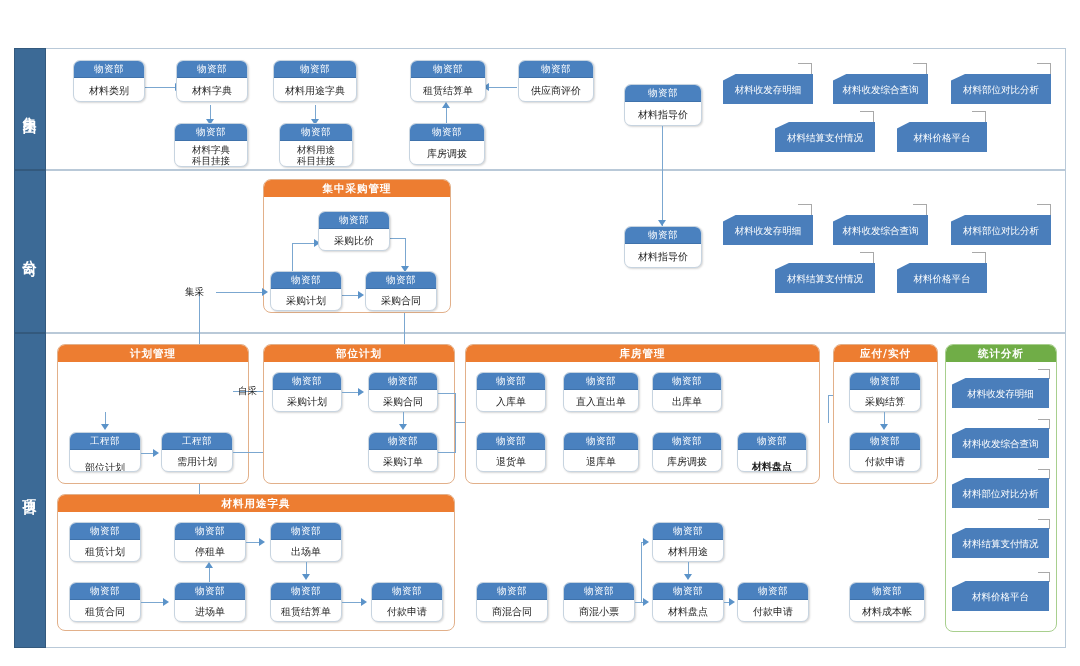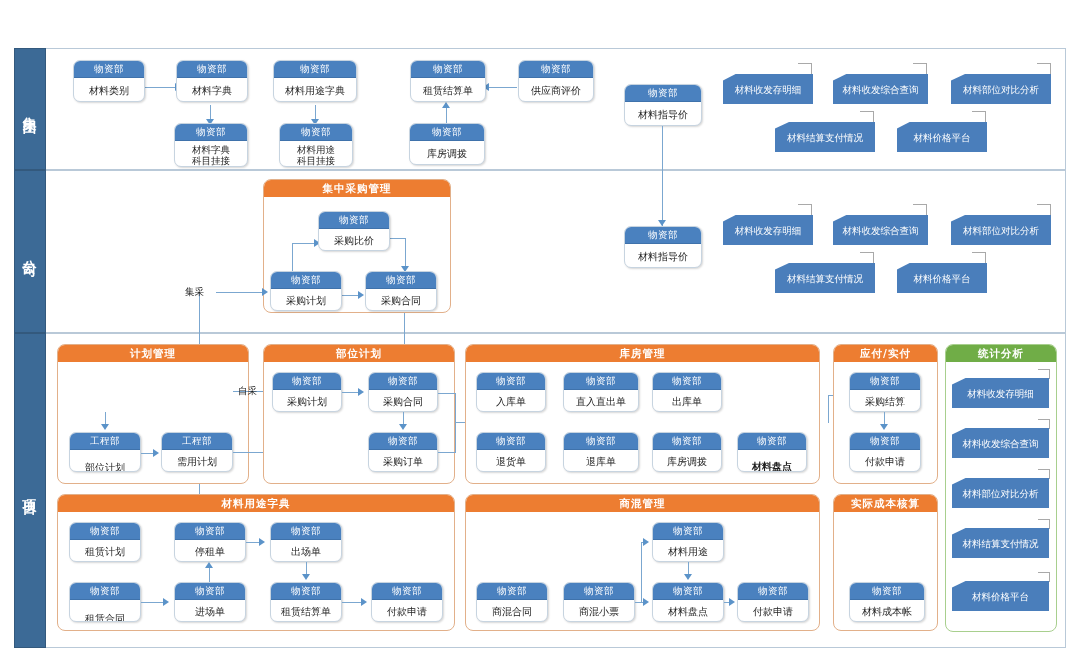--- a/index.html
+++ b/index.html
@@ -315,21 +315,21 @@
   <div class="node" style="left:174px;top:522px;width:72px;height:40px;">
     <div class="hd">物资部</div>
     <div class="bd" style="height:23px;">停租单</div>
     </div>
   <div class="node" style="left:270px;top:522px;width:72px;height:40px;">
     <div class="hd">物资部</div>
     <div class="bd" style="height:23px;">出场单</div>
     </div>
   <div class="node" style="left:69px;top:582px;width:72px;height:40px;">
     <div class="hd">物资部</div>
-    <div class="bd" style="height:23px;margin-top:7px;">租赁合同</div>
+    <div class="bd" style="height:23px;">租赁合同</div>
     </div>
   <div class="node" style="left:174px;top:582px;width:72px;height:40px;">
     <div class="hd">物资部</div>
     <div class="bd" style="height:23px;">进场单</div>
     </div>
   <div class="node" style="left:270px;top:582px;width:72px;height:40px;">
     <div class="hd">物资部</div>
     <div class="bd" style="height:23px;">租赁结算单</div>
     </div>
   <div class="node" style="left:371px;top:582px;width:72px;height:40px;">
@@ -340,23 +340,20 @@
   <div class="arw r" style="left:163px;top:598px;"></div>
   <div class="ln lnv" style="left:209px;top:566px;height:16px;"></div>
   <div class="arw u" style="left:205px;top:562px;"></div>
   <div class="ln lnh" style="left:246px;top:542px;width:16px;"></div>
   <div class="arw r" style="left:259px;top:538px;"></div>
   <div class="ln lnv" style="left:306px;top:562px;height:14px;"></div>
   <div class="arw d" style="left:302px;top:574px;"></div>
   <div class="ln lnh" style="left:342px;top:602px;width:22px;"></div>
   <div class="arw r" style="left:361px;top:598px;"></div>
 
-  <div class="group" style="left:465px;top:494px;width:355px;height:137px;">
-    <div class="ghd">商混管理</div>
-  </div>
   <div class="node" style="left:652px;top:522px;width:72px;height:40px;">
     <div class="hd">物资部</div>
     <div class="bd" style="height:23px;">材料用途</div>
     </div>
   <div class="node" style="left:476px;top:582px;width:72px;height:40px;">
     <div class="hd">物资部</div>
     <div class="bd" style="height:23px;">商混合同</div>
     </div>
   <div class="node" style="left:563px;top:582px;width:72px;height:40px;">
     <div class="hd">物资部</div>
@@ -373,21 +370,18 @@
   <div class="ln lnv" style="left:641px;top:542px;height:60px;"></div>
   <div class="ln lnh" style="left:641px;top:542px;width:5px;"></div>
   <div class="arw r" style="left:643px;top:538px;"></div>
   <div class="ln lnh" style="left:635px;top:602px;width:11px;"></div>
   <div class="arw r" style="left:643px;top:598px;"></div>
   <div class="ln lnv" style="left:688px;top:562px;height:14px;"></div>
   <div class="arw d" style="left:684px;top:574px;"></div>
   <div class="ln lnh" style="left:724px;top:602px;width:8px;"></div>
   <div class="arw r" style="left:729px;top:598px;"></div>
 
-  <div class="group" style="left:833px;top:494px;width:105px;height:137px;">
-    <div class="ghd">实际成本核算</div>
-  </div>
   <div class="node" style="left:849px;top:582px;width:76px;height:40px;">
     <div class="hd">物资部</div>
     <div class="bd" style="height:23px;">材料成本帐</div>
     </div>
 
 </div>
 
 </body></html>

